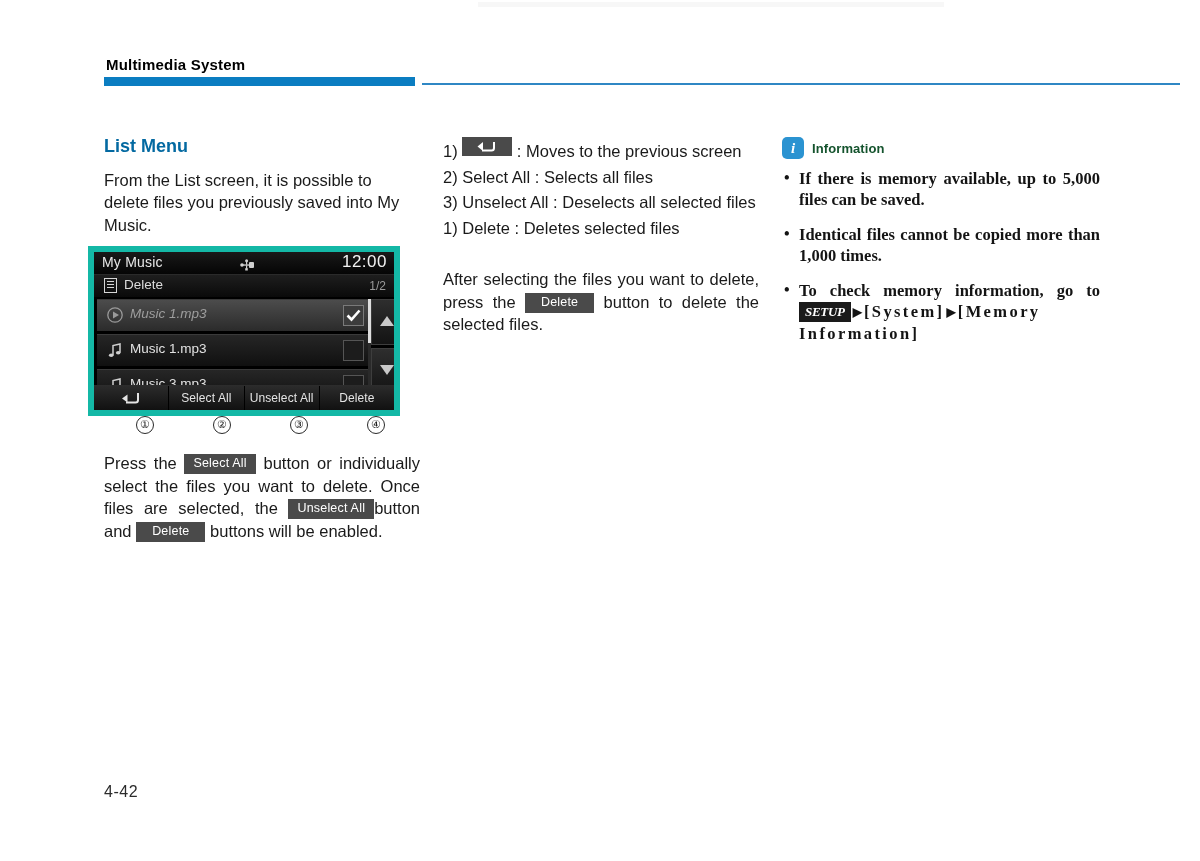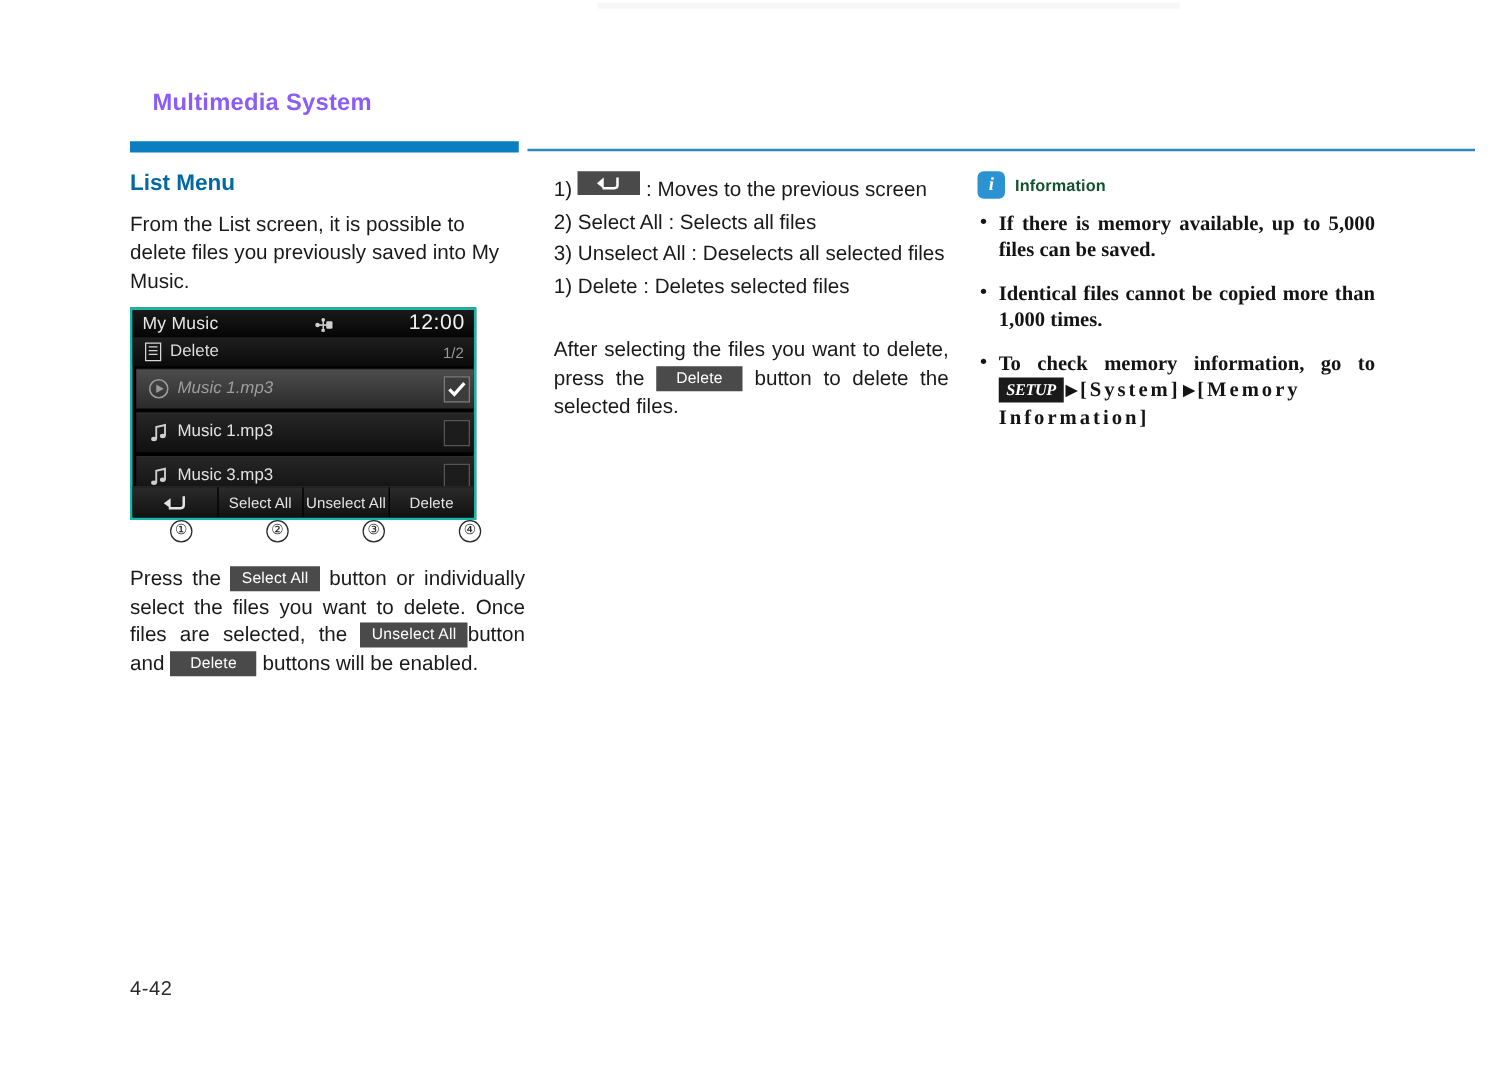--- a/index.html
+++ b/index.html
@@ -28,26 +28,26 @@
   }
 
   
   .page-header {
     position: absolute;
     left: 104px;
     top: 57px;
     width: 1076px;
   }
   .page-header-title {
-    font-size: 19px;
+    font-size: 15px;
     font-weight: bold;
-    color: #8b5cf6;
+    color: #000000;
     letter-spacing: 0.2px;
     line-height: 1;
-    margin: 16px;
+    margin: 0;
     padding: 0 0 5px 2px;
   }
   .header-rule {
     position: relative;
     height: 9px;
   }
   .header-rule-thick {
     position: absolute;
     left: 0;
     top: 0;
@@ -117,26 +117,26 @@
     font-style: italic;
     line-height: 15px;
     padding: 2px 6px 3px 6px;
     letter-spacing: -0.3px;
     vertical-align: 1px;
   }
 
   
   .device {
     position: absolute;
-    left: 104px;
+    left: 88px;
     top: 246px;
-    width: 277px;
+    width: 312px;
     height: 170px;
     background: #000000;
-    border: 2px solid #14b8a6;
+    border: 6px solid #14b8a6;
     box-sizing: border-box;
     overflow: hidden;
     font-family: "Liberation Sans", sans-serif;
   }
   .dev-titlebar {
     position: relative;
     height: 22px;
     background: linear-gradient(#191919, #050505);
   }
   .dev-title {

